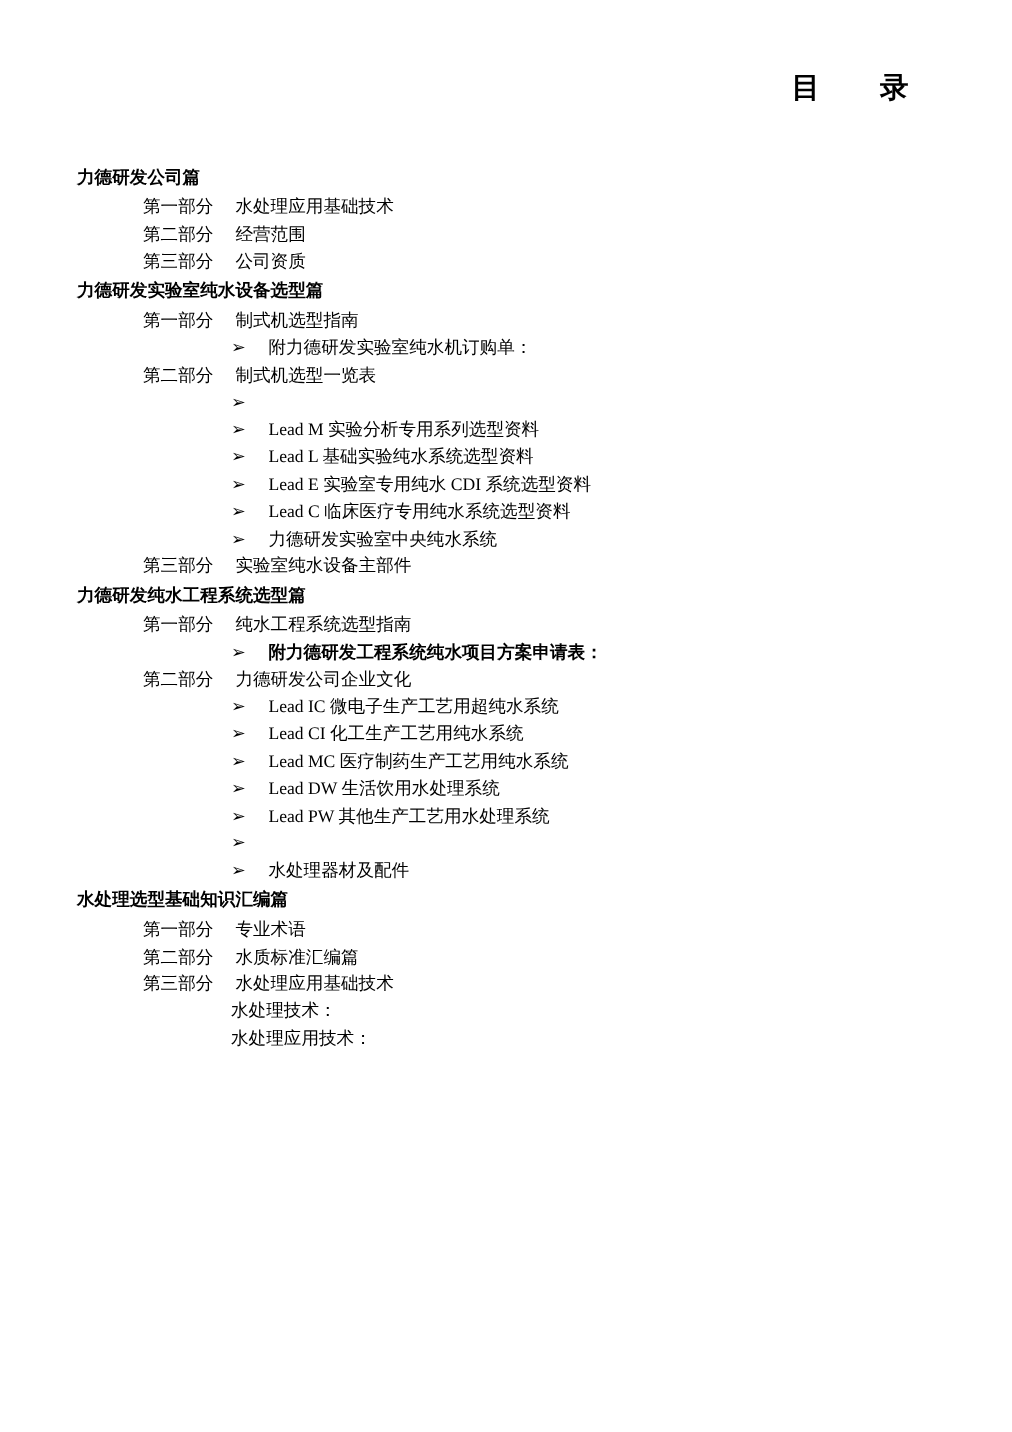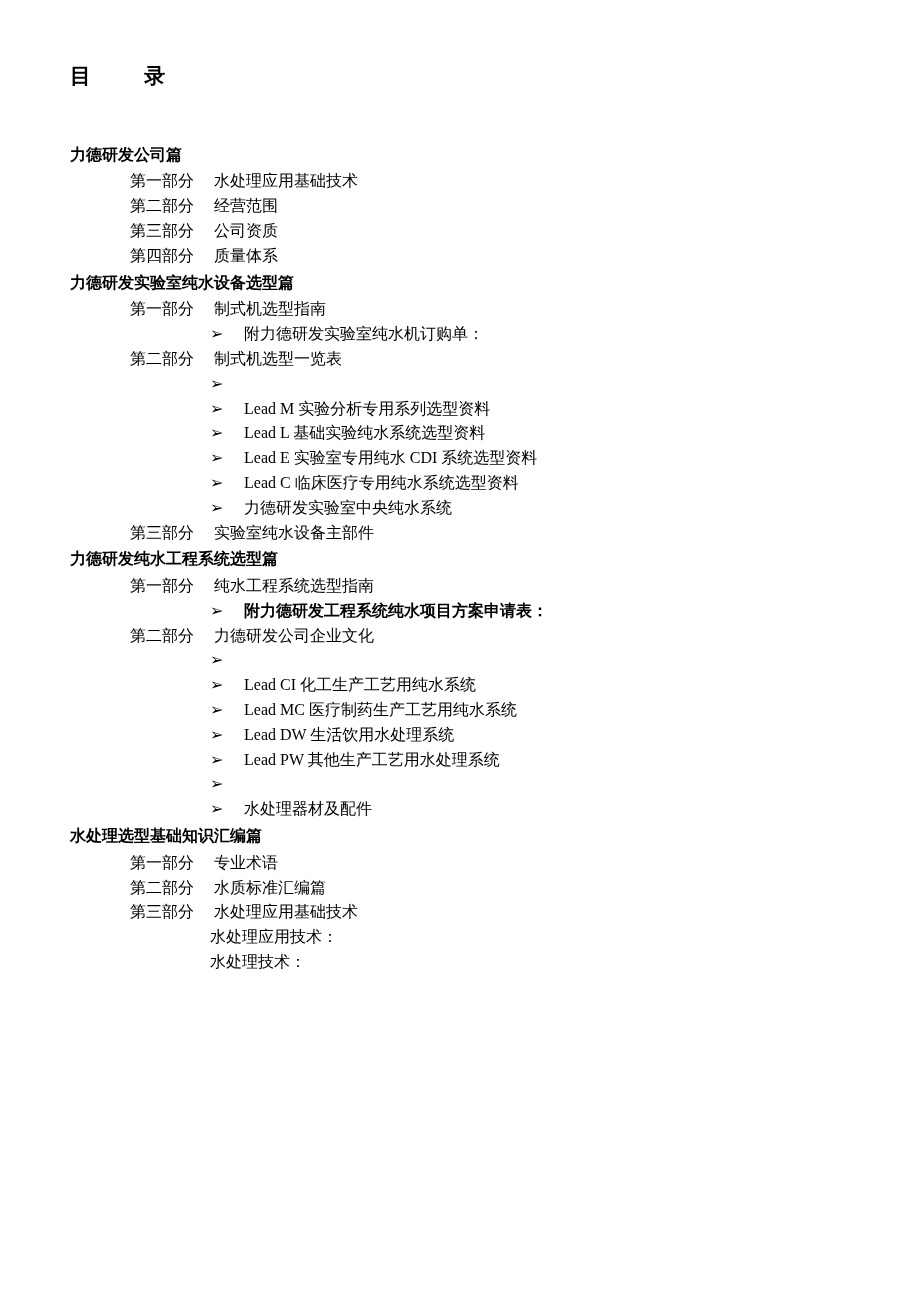--- a/index.html
+++ b/index.html
@@ -7,22 +7,22 @@
       background: #ffffff;
       color: #000000;
       margin: 0;
       padding: 60px 70px;
       width: 920px;
       box-sizing: border-box;
       font-size: 16px;
       line-height: 1.55;
     }
     .title {
-      text-align: left;
-      font-size: 21px;
+      text-align: right;
+      font-size: 26px;
       font-weight: bold;
       letter-spacing: 24px;
       margin-bottom: 50px;
     }
     .section-heading {
       font-weight: bold;
       margin-top: 2px;
       margin-bottom: 2px;
     }
     .part-line {
@@ -70,24 +70,20 @@
       <span>水处理应用基础技术</span>
     </div>
     <div class="part-line">
       <span class="part-label">第二部分</span>
       <span>经营范围</span>
     </div>
     <div class="part-line">
       <span class="part-label">第三部分</span>
       <span>公司资质</span>
     </div>
-    <div class="part-line">
-      <span class="part-label">第四部分</span>
-      <span>质量体系</span>
-    </div>
     <div class="section-heading">力德研发实验室纯水设备选型篇</div>
     <div class="part-line">
       <span class="part-label">第一部分</span>
       <span>制式机选型指南</span>
     </div>
     <div class="bullet-line">
       <span class="arrow">➢</span>
       <span class="bullet-text">附力德研发实验室纯水机订购单：</span>
     </div>
     <div class="part-line">
@@ -129,20 +125,21 @@
     <div class="bullet-line bold">
       <span class="arrow">➢</span>
       <span class="bullet-text">附力德研发工程系统纯水项目方案申请表：</span>
     </div>
     <div class="part-line">
       <span class="part-label">第二部分</span>
       <span>力德研发公司企业文化</span>
     </div>
     <div class="bullet-line">
       <span class="arrow">➢</span>
+      <span class="bullet-text"><span class="en">Lead IC </span>微电子生产工艺用超纯水系统</span>
     </div>
     <div class="bullet-line">
       <span class="arrow">➢</span>
       <span class="bullet-text"><span class="en">Lead CI </span>化工生产工艺用纯水系统</span>
     </div>
     <div class="bullet-line">
       <span class="arrow">➢</span>
       <span class="bullet-text"><span class="en">Lead MC </span>医疗制药生产工艺用纯水系统</span>
     </div>
     <div class="bullet-line">
@@ -166,15 +163,15 @@
       <span>专业术语</span>
     </div>
     <div class="part-line">
       <span class="part-label">第二部分</span>
       <span>水质标准汇编篇</span>
     </div>
     <div class="part-line">
       <span class="part-label">第三部分</span>
       <span>水处理应用基础技术</span>
     </div>
+    <div class="sub-line">水处理技术：</div>
     <div class="sub-line">水处理应用技术：</div>
-    <div class="sub-line">水处理技术：</div>
   </div>
 
 </body></html>

